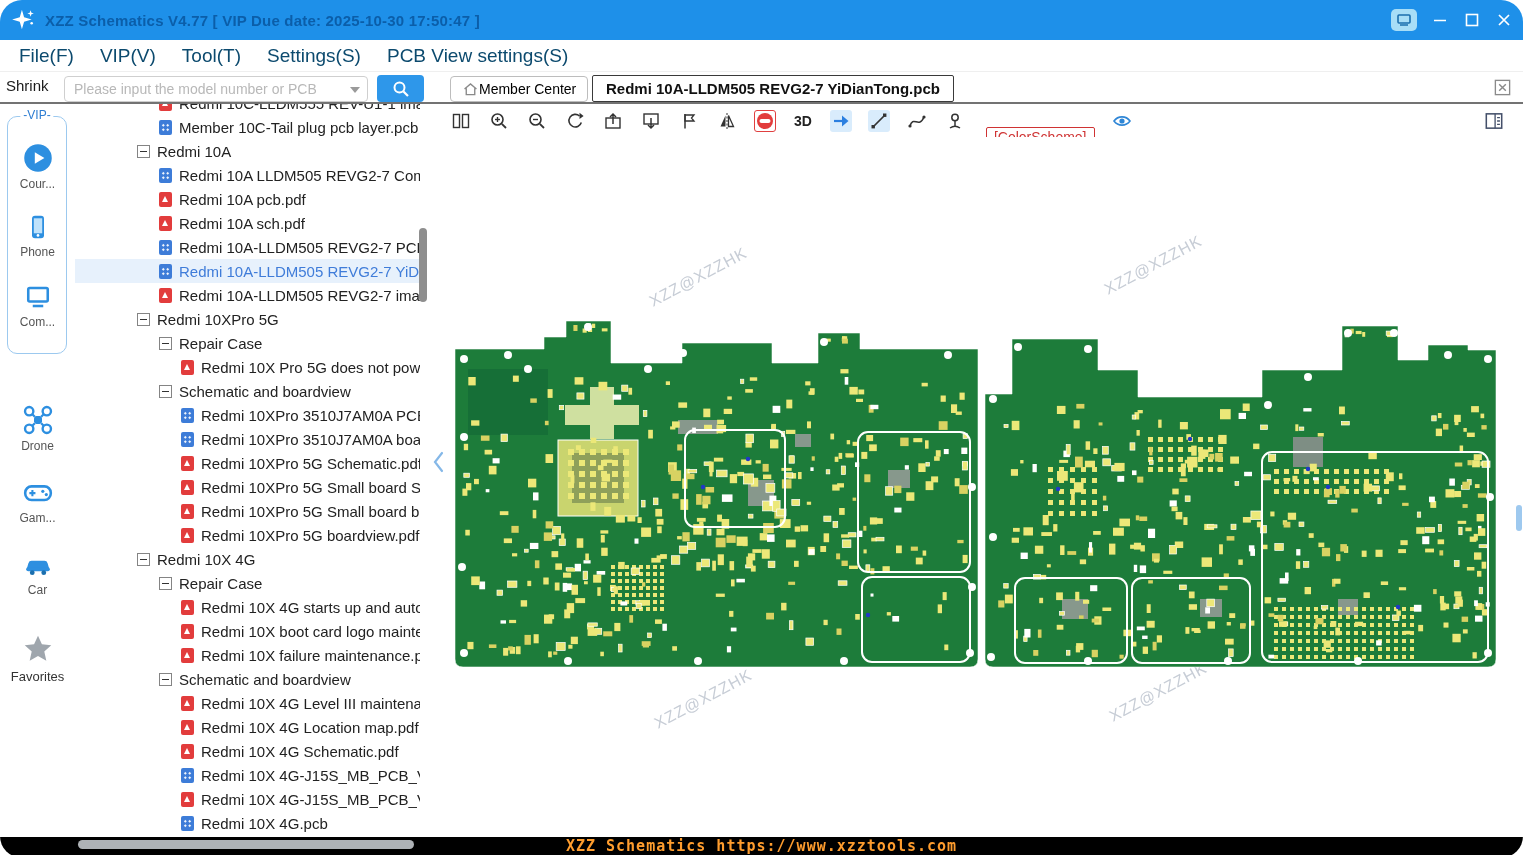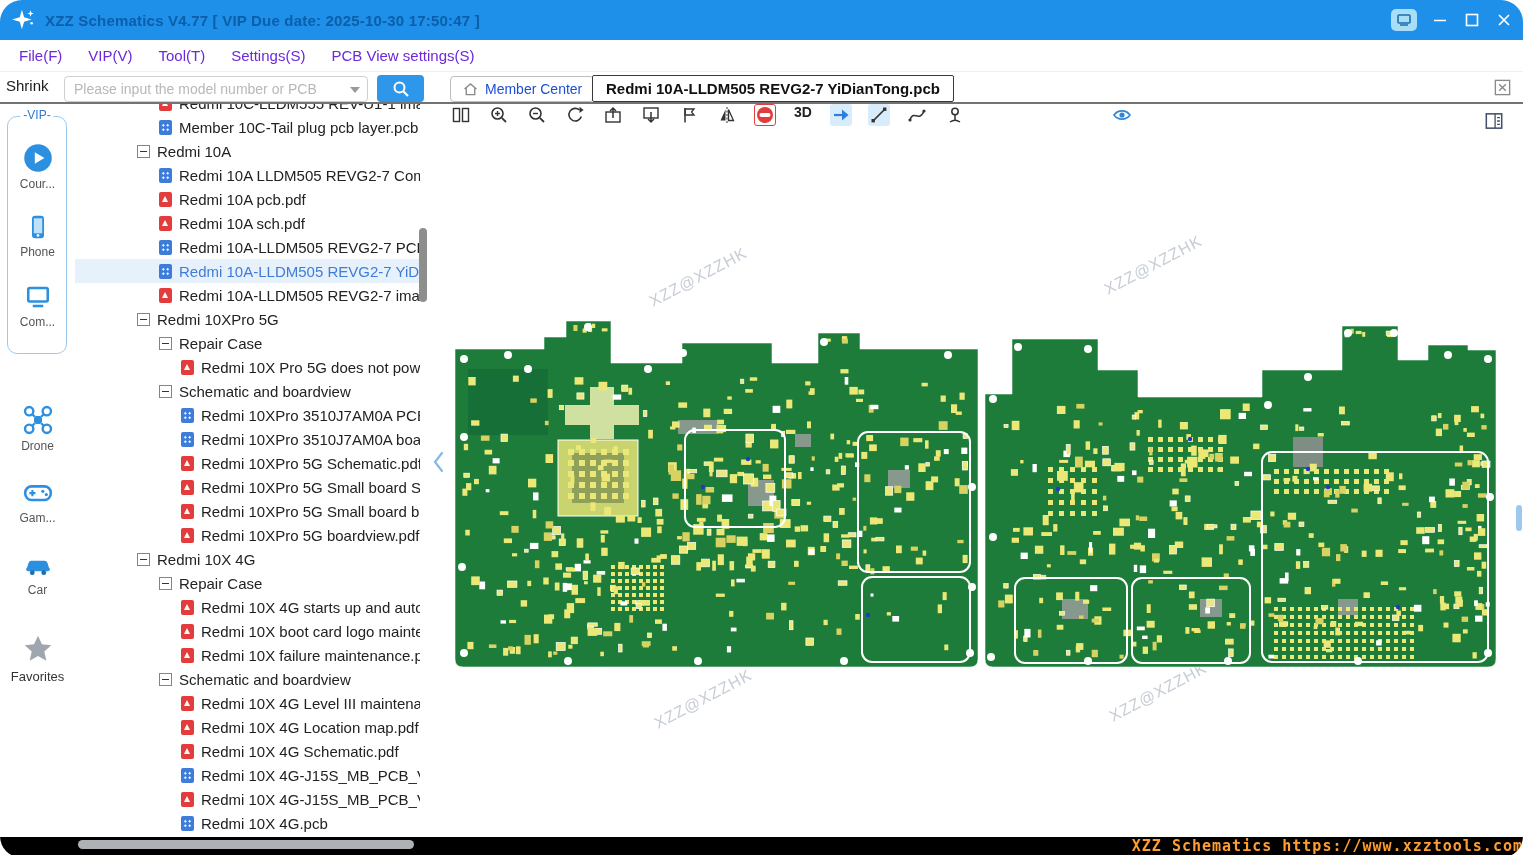--- a/index.html
+++ b/index.html
@@ -10,31 +10,31 @@
   
   .titlebar { position:absolute; left:0; top:0; width:100%; height:40px; background:#1e90e9; display:flex; align-items:center; }
   .logo { width:26px; height:26px; margin:0 9px 0 10px; flex:none; }
   .title-text { color:#0b5ea9; font-size:15px; font-weight:700; letter-spacing:.2px; }
   .tb-right { position:absolute; right:10px; top:0; height:40px; display:flex; align-items:center; gap:14px; }
   .badge-btn { width:26px; height:22px; background:#a8def7; border-radius:5px; display:flex; align-items:center; justify-content:center; }
   .winbtn { width:18px; height:18px; display:flex; align-items:center; justify-content:center; cursor:pointer; }
 
   
   .menubar { position:absolute; left:0; top:40px; width:100%; height:32px; background:#fff; border-bottom:1px solid #efefef; display:flex; align-items:center; padding-left:6px; }
-  .menu-item { font-size:15px; color:#6d28d9; padding:0 13px; height:100%; display:flex; align-items:center; cursor:default; }
+  .menu-item { font-size:19px; color:#0c4a6e; padding:0 13px; height:100%; display:flex; align-items:center; cursor:default; }
 
   
   .searchrow { position:absolute; left:0; top:72px; width:100%; height:32px; background:#fff; border-bottom:2px solid #737373; }
   .shrink { position:absolute; left:6px; top:5px; font-size:15px; color:#1a1a1a; background:none; border:none; font-family:inherit; }
   .model-input-wrap { position:absolute; left:64px; top:4px; width:304px; height:26px; }
   .model-input { width:100%; height:100%; border:1px solid #cfcfcf; border-radius:4px; padding:0 24px 0 9px; font-size:14px; color:#333; font-family:inherit; outline:none; }
   .model-input::placeholder { color:#b8b8b8; }
   .input-caret { position:absolute; right:8px; top:11px; width:0; height:0; border-left:5px solid transparent; border-right:5px solid transparent; border-top:6px solid #9a9a9a; }
   .search-btn { position:absolute; left:377px; top:3px; width:47px; height:27px; background:#2e97ea; border:none; border-radius:4px; display:flex; align-items:center; justify-content:center; }
-  .member-btn { position:absolute; left:450px; top:4px; height:25px; border:1px solid #bdbdbd; border-radius:4px; background:#fff; color:#1d4ed8; font-size:14px; display:flex; align-items:center; gap:6px; padding:12px 11px; font-family:inherit; }
+  .member-btn { position:absolute; left:450px; top:4px; height:25px; border:1px solid #bdbdbd; border-radius:4px; background:#fff; color:#000000; font-size:14px; display:flex; align-items:center; padding:12px 11px; font-family:inherit; }
   .doc-tab { position:absolute; left:592px; top:3px; height:27px; border:1px solid #3a3a3a; border-radius:2px; background:#fff; display:flex; align-items:center; padding:0 13px; font-size:15px; font-weight:700; color:#111; }
   .close-tab { position:absolute; right:11px; top:6px; width:19px; height:19px; }
 
   
   .rail { position:absolute; left:0; top:104px; width:75px; bottom:21px; background:#fff; }
   .groupbox { position:absolute; left:7px; width:60px; border:1px solid #9cc9ef; border-radius:10px; }
   .groupbox .gb-label { position:absolute; top:-9px; left:50%; transform:translateX(-50%); background:#fff; padding:0 3px; font-size:12px; white-space:nowrap; }
   .vipbox { top:12px; height:238px; }
   .vipbox .gb-label { color:#2d7dd2; }
   .custbox { top:286px; height:212px; }
@@ -59,33 +59,33 @@
   .row.pdf .ficon::after { content:""; position:absolute; left:3px; top:4px; border-left:3.5px solid transparent; border-right:3.5px solid transparent; border-bottom:6.5px solid #fff; }
   .row.board .ficon { background:#3d7cd8; }
   .row.board .ficon::after { content:""; position:absolute; left:2px; right:2px; top:3px; bottom:3px; background-image:radial-gradient(#fff 1px, rgba(255,255,255,0) 1.25px); background-size:4.5px 4.5px; }
   .row.selected { background:#e7f1fc; }
   .row.selected .lbl { color:#3f7cd9; }
   .vscroll { position:absolute; left:419px; top:228px; width:8px; height:74px; background:#8e8e8e; border-radius:4px; }
   .hscroll { position:absolute; left:78px; top:840px; width:336px; height:9px; background:#aeb2b6; border-radius:5px; z-index:6; }
   .collapse-arrow { position:absolute; left:431px; top:447px; width:16px; height:30px; }
 
   
-  .viewer-toolbar { position:absolute; left:450px; top:104px; right:36px; height:33px; display:flex; gap:16px; }
+  .viewer-toolbar { position:absolute; left:450px; top:104px; right:36px; height:33px; display:flex; align-items:center; gap:16px; }
   .tb { width:22px; height:22px; display:flex; align-items:center; justify-content:center; flex:none; }
   .tb svg { width:20px; height:20px; }
   .tb.active { background:#d9ecfc; border-radius:3px; }
   .tb.active-red { border:1px solid #e04040; border-radius:3px; }
   .tb-3d { font-size:14px; font-weight:700; color:#222; padding:0 2px; }
   .colorscheme-btn { color:#cf3333; border:1px solid #cf3333; background:#fff; border-radius:2px; font-size:14px; padding:1px 7px; font-family:inherit; margin-left:4px;margin-top:33px; }
   .layers-btn { position:absolute; right:18px; top:110px; width:22px; height:22px; }
   .canvas { position:absolute; left:448px; top:137px; width:1075px; height:700px; background:#fff; overflow:hidden; }
   .viewer-vthumb { position:absolute; left:1516px; top:505px; width:6px; height:26px; background:#9ec9ef; border-radius:3px; }
 
   
-  .statusbar { position:absolute; left:0; top:837px; width:100%; height:18px; background:#000; display:flex; align-items:center; justify-content:flex-end; z-index:5; }
+  .statusbar { position:absolute; left:0; top:837px; width:100%; height:18px; background:#000; display:flex; align-items:center; justify-content:center; z-index:5; }
   .status-text { color:#ff9d2e; font-family:"DejaVu Sans Mono", monospace; font-size:15px; font-weight:700; letter-spacing:1px; }
 </style>
 </head>
 <body>
 
 <div class="app">
 
   <div class="titlebar">
     <svg class="logo" viewBox="0 0 24 24">
       <path d="M11 2.5 L13 9.5 L20 11.5 L13 13.5 L11 20.5 L9 13.5 L2 11.5 L9 9.5 Z" fill="#fff"></path>

